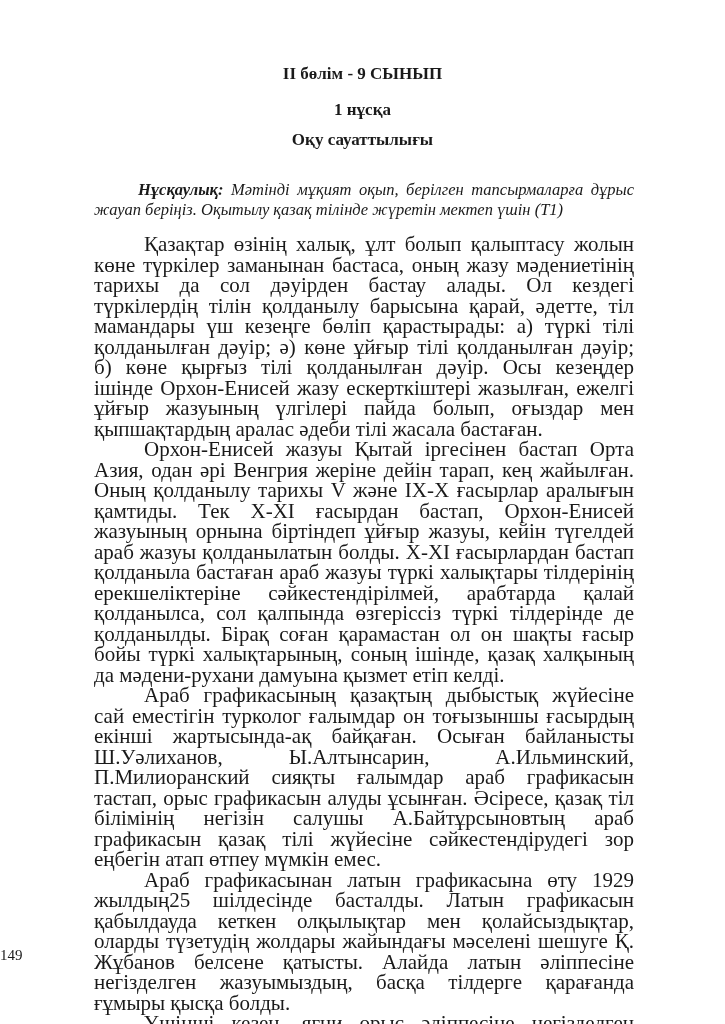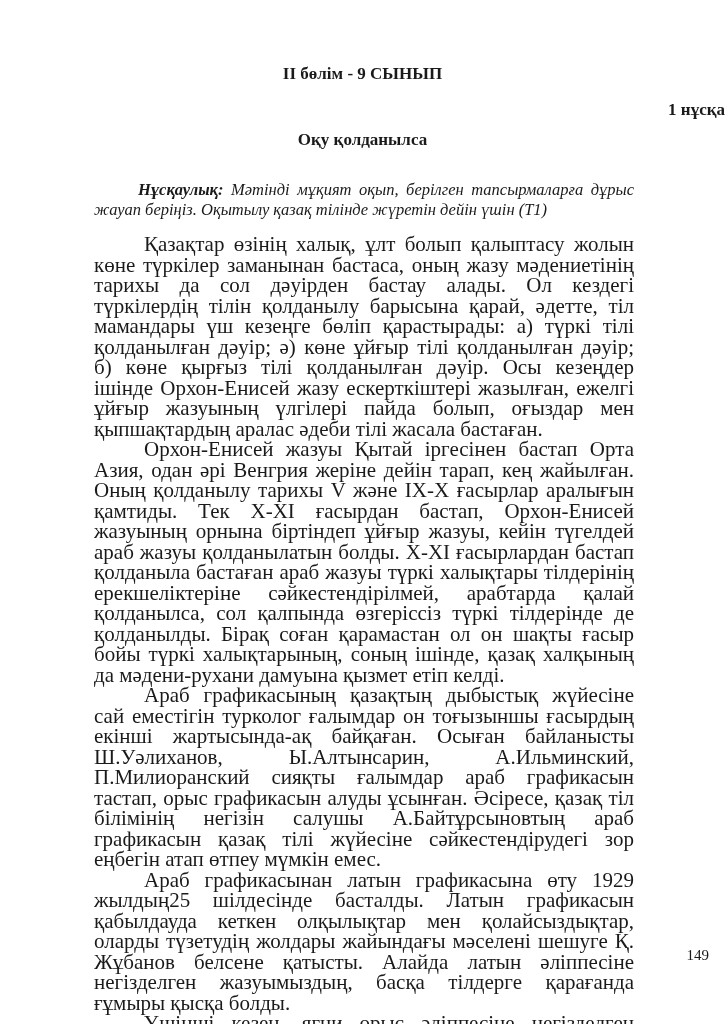--- a/index.html
+++ b/index.html
@@ -25,21 +25,21 @@
   .heading {
     position: absolute;
     left: 0;
     width: 725px;
     text-align: center;
     font-weight: bold;
     font-size: 17px;
     line-height: 20px;
   }
   .h1 { top: 64px; }
-  .h2 { top: 100px; text-align: right; }
+  .h2 { top: 100px; }
   .h3 { top: 130px; }
   .h4 { top: 161px; }
 
   .instruction {
     position: absolute;
     left: 94px;
     top: 180px;
     width: 540px;
     font-size: 16.5px;
     line-height: 20px;
@@ -67,34 +67,34 @@
     hyphens: none;
   }
   .body-text p.p5 {
     margin-top: 12px;
   }
   .page-number {
     position: absolute;
     left: 0;
     width: 709px;
     top: 946px;
-    text-align: right;
+    text-align: left;
     font-size: 15px;
     line-height: 18px;
   }
 </style>
 </head>
 <body>
 
 <div class="page">
   <div class="heading h1">ІІ бөлім - 9 СЫНЫП</div>
   <div class="heading h2">1 нұсқа</div>
-  <div class="heading h3">Оқу қолданылса</div>
+  <div class="heading h3">Оқу сауаттылығы</div>
 
-  <div class="instruction"><span class="label">Нұсқаулық:</span><span> Мәтінді мұқият оқып, берілген тапсырмаларға дұрыс жауап беріңіз. Оқытылу қазақ тілінде жүретін дейін үшін (Т1)</span></div>
+  <div class="instruction"><span class="label">Нұсқаулық:</span><span> Мәтінді мұқият оқып, берілген тапсырмаларға дұрыс жауап беріңіз. Оқытылу қазақ тілінде жүретін мектеп үшін (Т1)</span></div>
 
   <div class="body-text">
     <p>Қазақтар өзінің халық, ұлт болып қалыптасу жолын көне түркілер заманынан бастаса, оның жазу мәдениетінің тарихы да сол дәуірден бастау алады. Ол кездегі түркілердің тілін қолданылу барысына қарай, әдетте, тіл мамандары үш кезеңге бөліп қарастырады: а) түркі тілі қолданылған дәуір; ә) көне ұйғыр тілі қолданылған дәуір; б) көне қырғыз тілі қолданылған дәуір. Осы кезеңдер ішінде Орхон-Енисей жазу ескерткіштері жазылған, ежелгі ұйғыр жазуының үлгілері пайда болып, оғыздар мен қыпшақтардың аралас әдеби тілі жасала бастаған.</p>
     <p>Орхон-Енисей жазуы Қытай іргесінен бастап Орта Азия, одан әрі Венгрия жеріне дейін тарап, кең жайылған. Оның қолданылу тарихы V және IX-X ғасырлар аралығын қамтиды. Тек X-XI ғасырдан бастап, Орхон-Енисей жазуының орнына біртіндеп ұйғыр жазуы, кейін түгелдей араб жазуы қолданылатын болды. X-XI ғасырлардан бастап қолданыла бастаған араб жазуы түркі халықтары тілдерінің ерекшеліктеріне сәйкестендірілмей, арабтарда қалай қолданылса, сол қалпында өзгеріссіз түркі тілдерінде де қолданылды. Бірақ соған қарамастан ол он шақты ғасыр бойы түркі халықтарының, соның ішінде, қазақ халқының да мәдени-рухани дамуына қызмет етіп келді.</p>
     <p>Араб графикасының қазақтың дыбыстық жүйесіне сай еместігін турколог ғалымдар он тоғызыншы ғасырдың екінші жартысында-ақ байқаған. Осыған байланысты Ш.Уәлиханов, Ы.Алтынсарин, А.Ильминский, П.Милиоранский сияқты ғалымдар араб графикасын тастап, орыс графикасын алуды ұсынған. Әсіресе, қазақ тіл білімінің негізін салушы А.Байтұрсыновтың араб графикасын қазақ тілі жүйесіне сәйкестендірудегі зор еңбегін атап өтпеу мүмкін емес.</p>
     <p>Араб графикасынан латын графикасына өту 1929 жылдың25 шілдесінде басталды. Латын графикасын қабылдауда кеткен олқылықтар мен қолайсыздықтар, оларды түзетудің жолдары жайындағы мәселені шешуге Қ. Жұбанов белсене қатысты. Алайда латын әліппесіне негізделген жазуымыздың, басқа тілдерге қарағанда ғұмыры қысқа болды.</p>
     <p>Үшінші кезең, яғни орыс әліппесіне негізделген жазуға көшу кезеңі, 1928 жылдардың екінші жартысынан басталды. Латын графикасынан кириллицаға көшу жұмысына басшылық ету, дыбыстарды қандай таңбамен таңбалауға болатындығы туралы ойлы пікірлер айтып, жаңа әліппенің жобасын жасаған – Сәрсен Аманжолов.</p>
     <p class="p5">Осы аталған үш кезең тек қана қазақ халқы ғана емес, сол кездегі Кеңес үкіметі үстемдігінің қол астында болған түркі тілдес халықтардыңбарлығына да тән еді.</p>
   </div>
 

